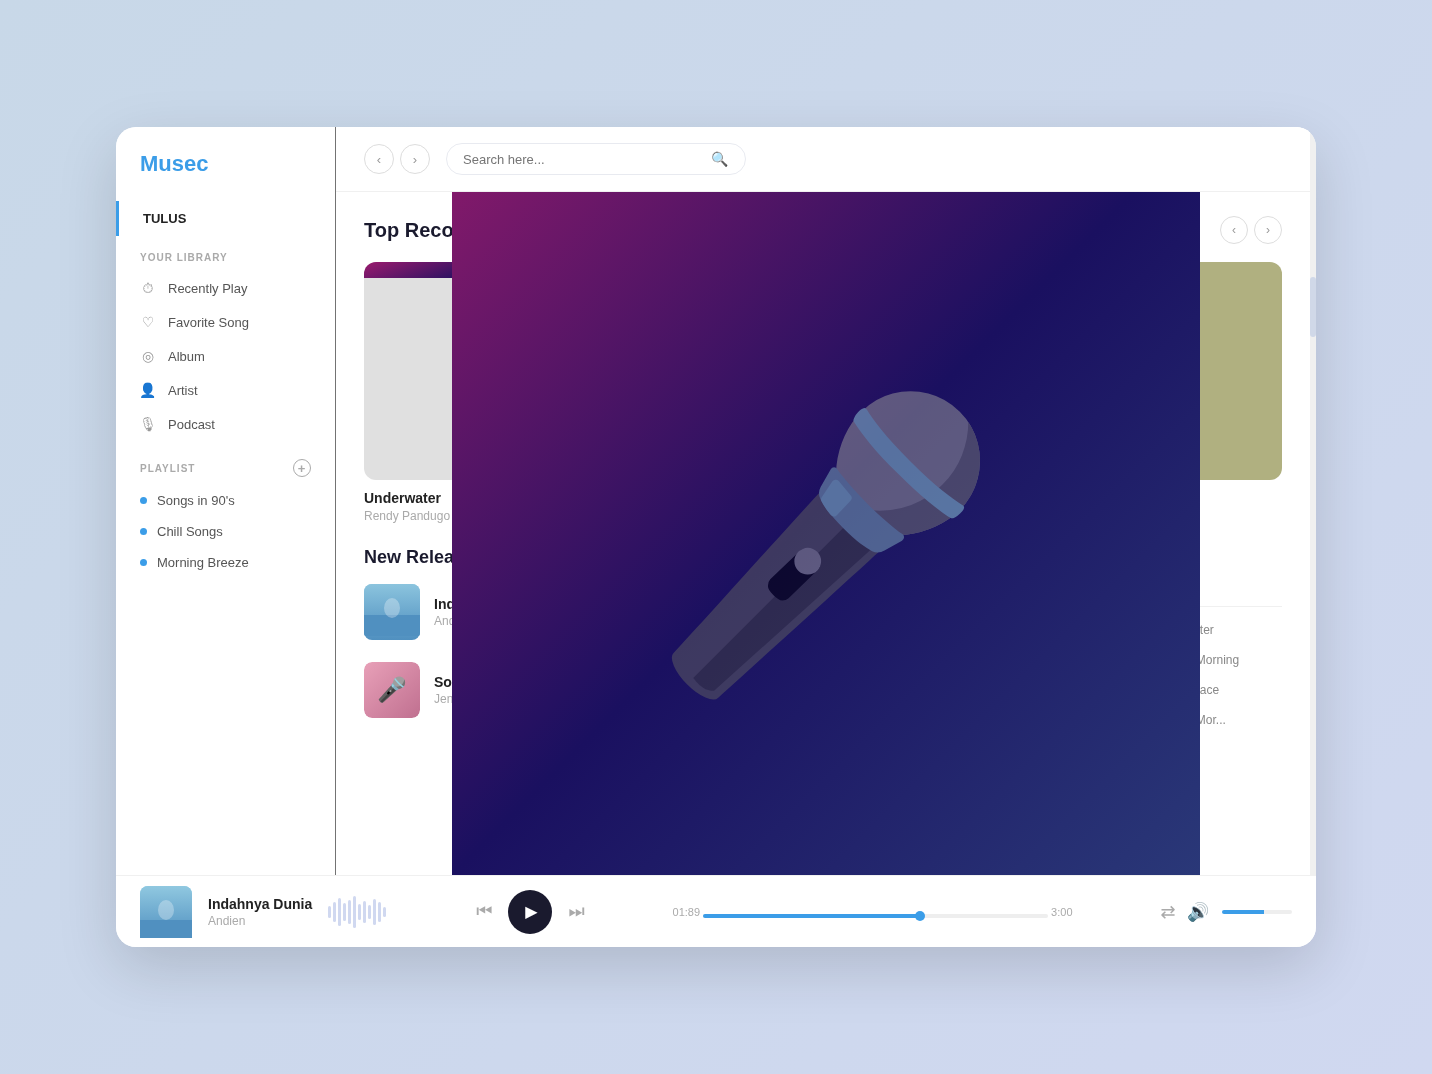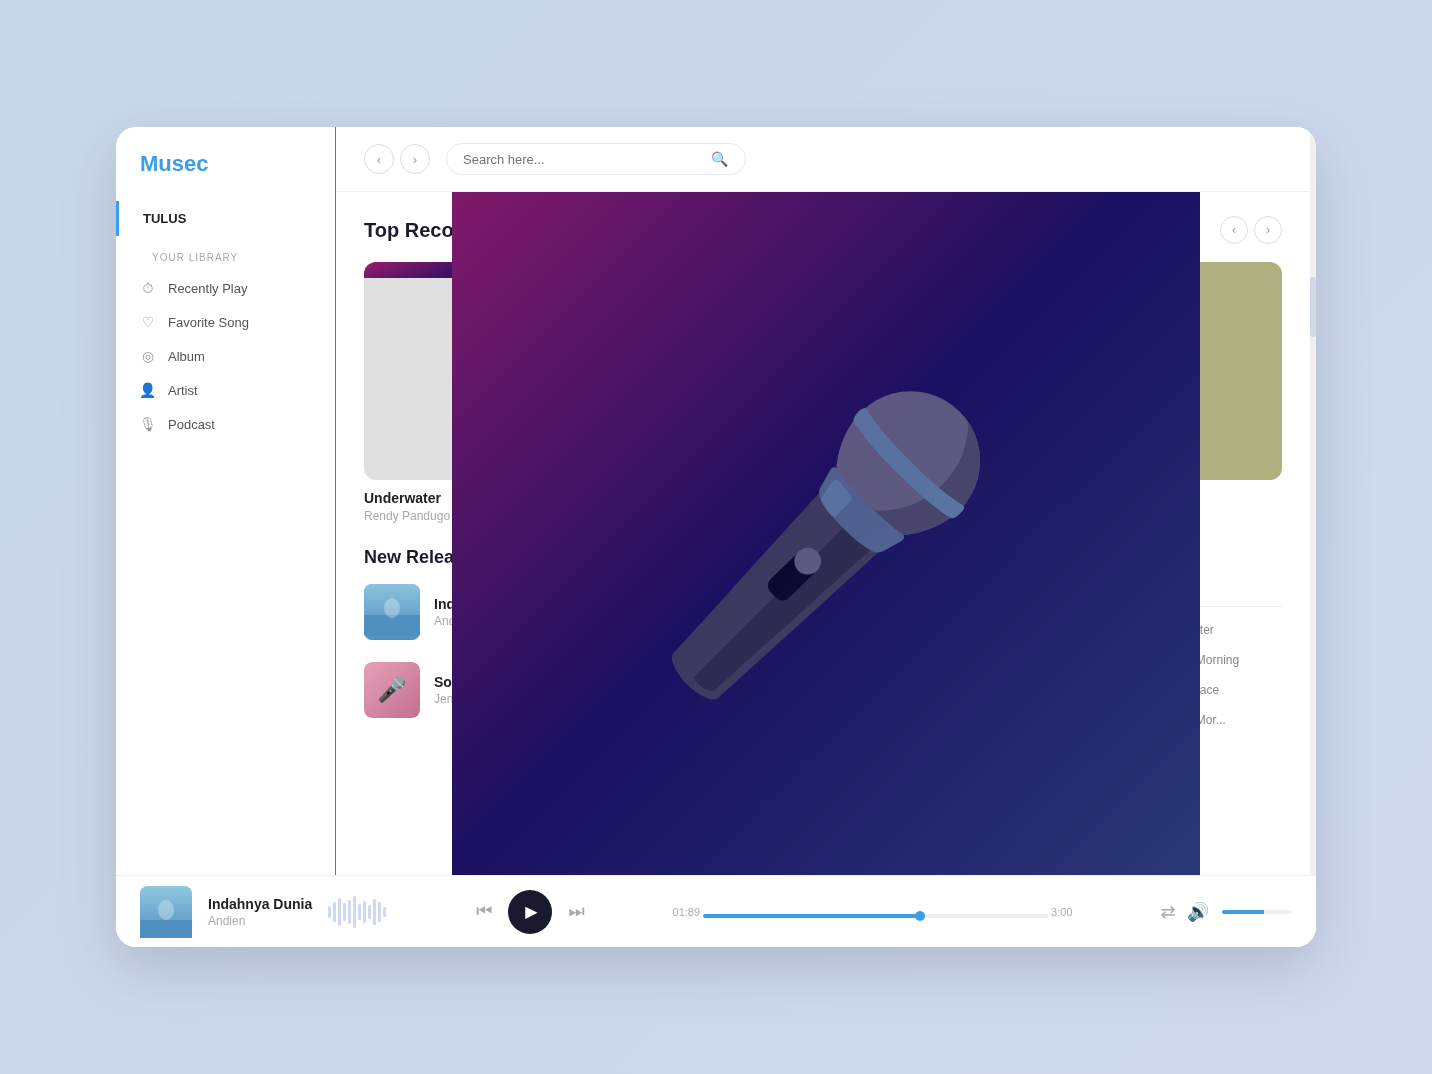--- a/index.html
+++ b/index.html
@@ -47,24 +47,24 @@
       align-items: center;
       padding: 10px 24px;
       font-size: 13px;
       font-weight: 700;
       color: #222;
       border-left: 3px solid #3b9de8;
       cursor: pointer;
     }
     .nav-label-section {
       font-size: 10px;
-      font-weight: 400;
+      font-weight: 700;
       color: #aaa;
       letter-spacing: 1px;
-      padding: 16px 36px 8px;
+      padding: 16px 24px 8px;
       text-transform: uppercase;
     }
     .nav-item {
       display: flex;
       align-items: center;
       gap: 12px;
       padding: 9px 24px;
       font-size: 13px;
       color: #555;
       cursor: pointer;
@@ -512,20 +512,38 @@
       </div>
       <div class="nav-item">
         <span class="nav-icon">👤</span>
         <span>Artist</span>
       </div>
       <div class="nav-item">
         <span class="nav-icon">🎙</span>
         <span>Podcast</span>
       </div>
 
+      <div class="playlist-section">
+        <div class="playlist-header">
+          <span>PLAYLIST</span>
+          <div class="playlist-add">+</div>
+        </div>
+        <div class="playlist-item">
+          <span class="playlist-dot"></span>
+          <span>Songs in 90's</span>
+        </div>
+        <div class="playlist-item">
+          <span class="playlist-dot"></span>
+          <span>Chill Songs</span>
+        </div>
+        <div class="playlist-item">
+          <span class="playlist-dot"></span>
+          <span>Morning Breeze</span>
+        </div>
+      </div>
     </div>
 
     <div class="content-wrapper">
       <div class="content">
 
         <div class="header">
           <div class="nav-arrows">
             <button class="arrow-btn">‹</button>
             <button class="arrow-btn">›</button>
           </div>

